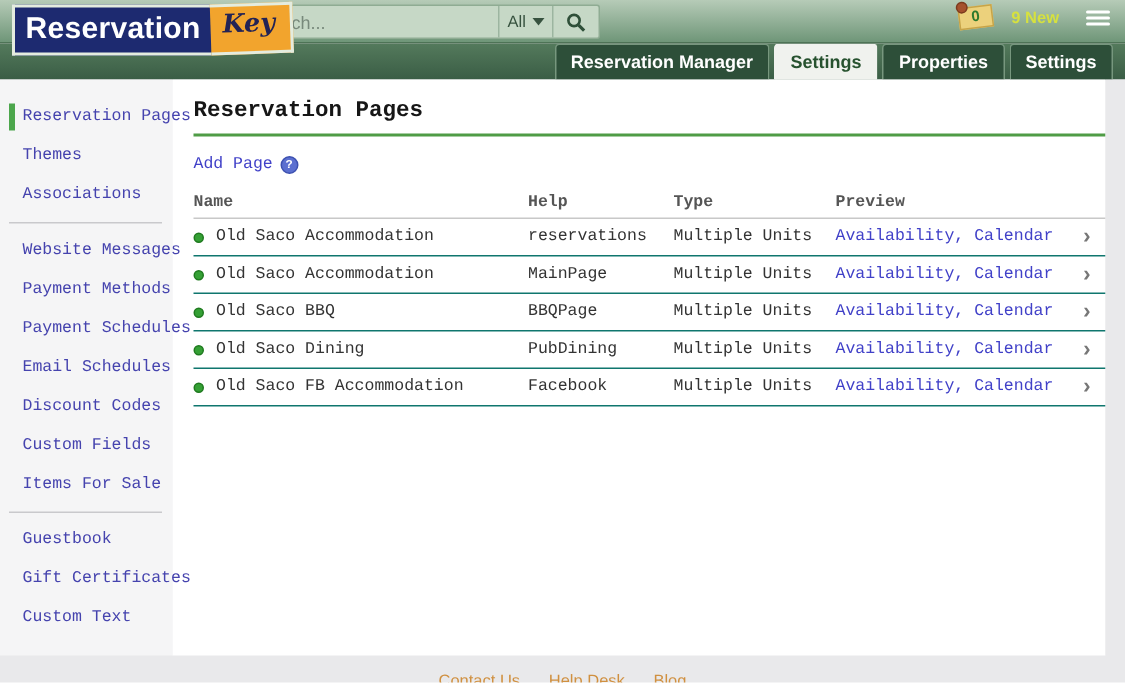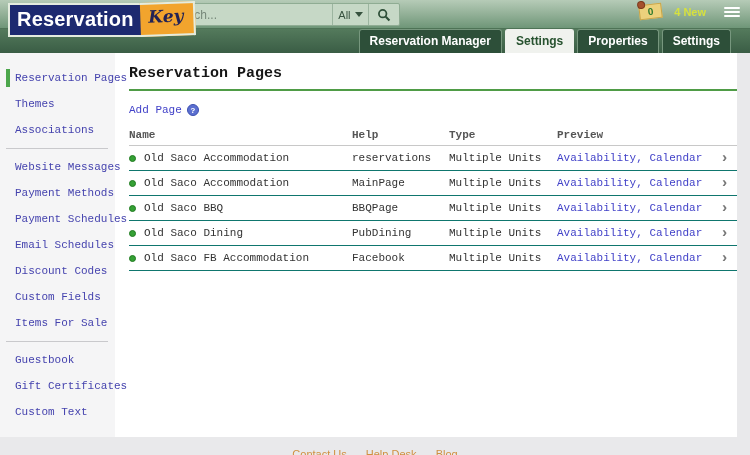--- a/index.html
+++ b/index.html
@@ -65,21 +65,21 @@
     text-align:center; line-height:14px; }
   .new-label { color:#d6e13e; font-weight:bold; font-size:11px; cursor:pointer; }
   .menu-icon { width:16px; cursor:pointer; margin-left:6px; }
   .menu-icon div { height:2px; background:#fff; margin:2px 0; border-radius:1px; }
 
   
   .tab-strip {
     height:24px;
     background:linear-gradient(#547a5c, #3a5d45);
     display:flex; justify-content:flex-end; align-items:flex-end;
-    padding-right:19px; gap:3px;
+    padding-right:8px; gap:3px;
   }
   .tab {
     background:#2d4f39; color:#fff; font-weight:bold; font-size:12px;
     padding:4px 10px 5px 10px; border:1px solid #77977e; border-bottom:none;
     border-radius:3px 3px 0 0; cursor:pointer; white-space:nowrap;
   }
   .tab.active { background:#f0f2ee; color:#27522f; border-color:#f0f2ee; }
 
   
   .body-row { display:flex; height:384px;font-family:Liberation Mono, monospace; }
@@ -156,21 +156,21 @@
         <line x1="10" y1="10" x2="14.2" y2="14.2" stroke="#2e4f38" stroke-width="2.4"></line>
       </svg>
     </div>
   </div>
 
   <div class="notif-cluster">
     <span class="note-icon">
       <span class="note-pin"></span>
       <span class="note-count">0</span>
     </span>
-    <span class="new-label">4 New</span>
+    <span class="new-label">9 New</span>
     <span class="menu-icon">
       <div></div>
         <div></div>
         <div></div>
     </span>
   </div>
 </div>
 
 <div class="tab-strip">
   <div class="tab">Reservation Manager</div>

